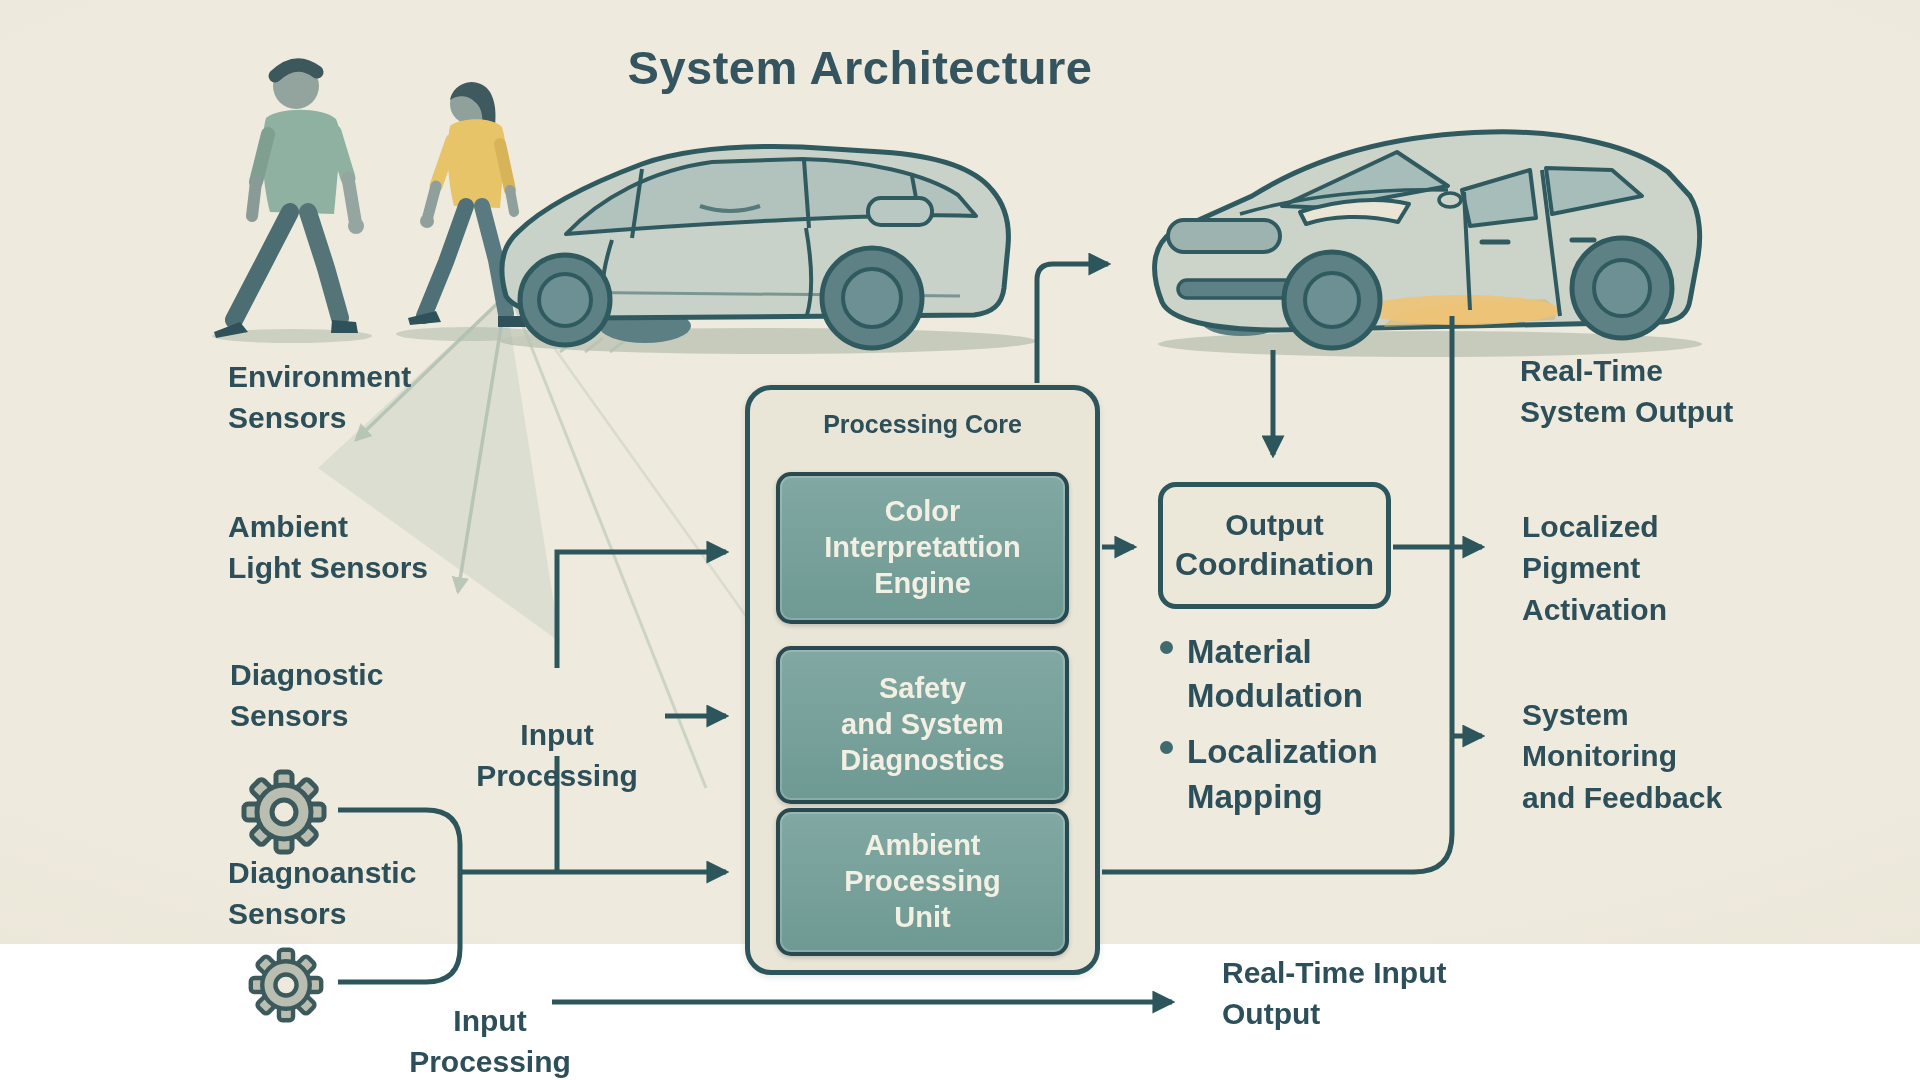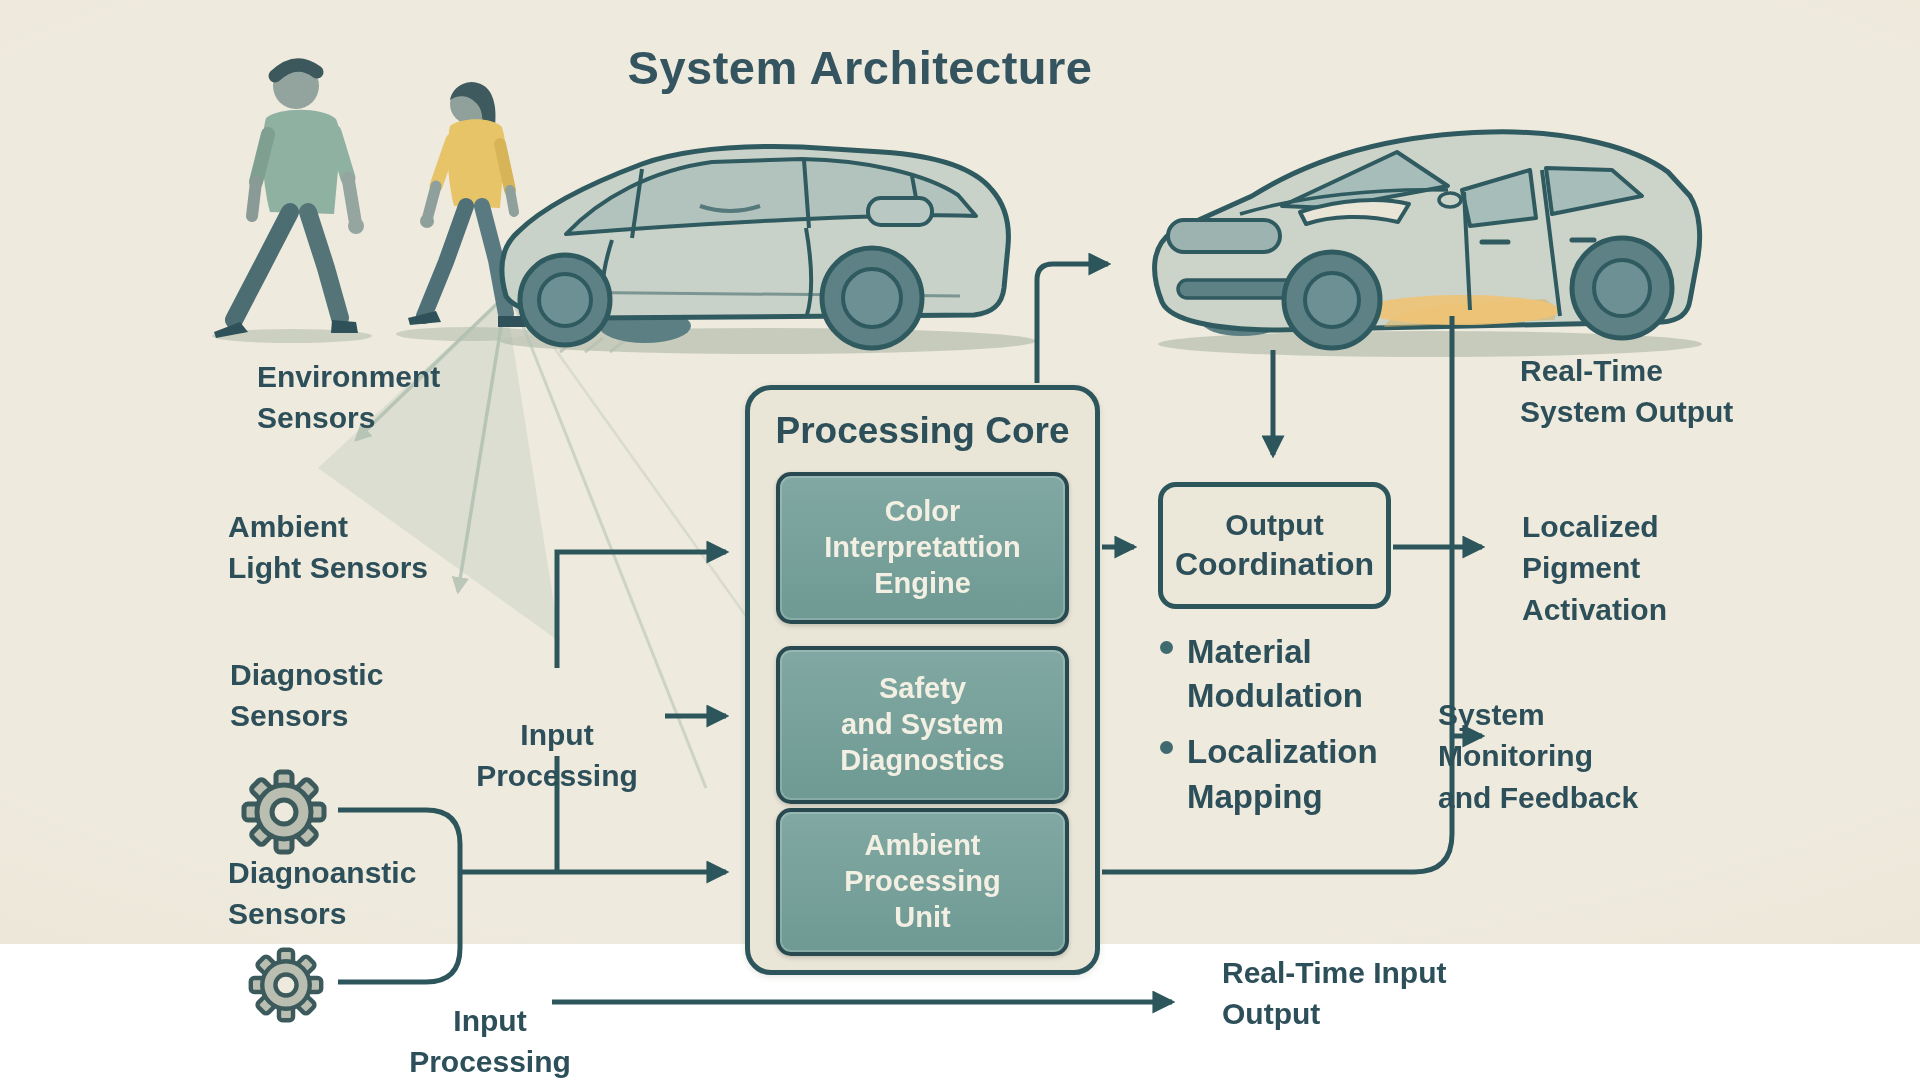--- a/index.html
+++ b/index.html
@@ -10,21 +10,21 @@
 
   .txt{position:absolute;z-index:3;color:#2d4f59;font-weight:700;font-size:30px;line-height:1.38;}
   .ctr{text-align:center;margin-top:48px;}
 
   .title{position:absolute;z-index:3;left:420px;top:40px;width:880px;text-align:center;
          font-size:47px;font-weight:700;color:#345460;letter-spacing:.5px;}
 
   .pc-box{position:absolute;z-index:2;left:745px;top:385px;width:355px;height:590px;
           box-sizing:border-box;border:5px solid #2c565c;border-radius:26px;
           background:#e9e5d7;box-shadow:0 2px 6px rgba(90,90,70,.15);}
-  .pc-title{margin-top:20px;text-align:center;font-size:37px;font-weight:700;color:#2d4f59;}
+  .pc-title{margin-top:20px;text-align:center;font-size:25px;font-weight:700;color:#2d4f59;}
   .mod{position:absolute;left:26px;width:293px;box-sizing:border-box;border:4px solid #27494f;
        border-radius:15px;background:linear-gradient(#81a8a2,#6e9a93);
        display:flex;align-items:center;justify-content:center;text-align:center;
        color:#f3f0e3;font-size:29px;font-weight:700;line-height:1.24;
        box-shadow:inset 0 0 0 2px rgba(255,255,255,.18), 0 2px 4px rgba(70,80,70,.25);}
   .mod1{top:82px;height:152px;}
   .mod2{top:256px;height:158px;}
   .mod3{top:418px;height:148px;}
 
   .oc-box{position:absolute;z-index:2;left:1158px;top:482px;width:233px;height:127px;
@@ -191,21 +191,21 @@
       <path d="M1102,547 H1134" marker-end="url(#arrow)"></path>
       <path d="M1393,547 H1482" marker-end="url(#arrow)"></path>
       <path d="M1102,872 H1414 Q1452,872 1452,834 V316"></path>
       <path d="M1452,736 H1482" marker-end="url(#arrow)"></path>
       <path d="M552,1002 H1172" marker-end="url(#arrow)"></path>
     </g>
   </svg>
 
   <div class="title">System Architecture</div>
 
-  <div class="txt" style="left:228px;top:356px;width:240px;margin-left:29px;">
+  <div class="txt" style="left:228px;top:356px;width:240px;">
     <div>Environment</div>
     <div>Sensors</div>
   </div>
   <div class="txt" style="left:228px;top:506px;width:250px;">
     <div>Ambient</div>
     <div>Light Sensors</div>
   </div>
   <div class="txt" style="left:230px;top:654px;width:230px;">
     <div>Diagnostic</div>
     <div>Sensors</div>
@@ -226,21 +226,21 @@
 
   <div class="txt" style="left:1520px;top:350px;width:300px;">
     <div>Real-Time</div>
     <div>System Output</div>
   </div>
   <div class="txt" style="left:1522px;top:506px;width:250px;">
     <div>Localized</div>
     <div>Pigment</div>
     <div>Activation</div>
   </div>
-  <div class="txt" style="left:1438px;top:694px;width:260px;">
+  <div class="txt" style="left:1522px;top:694px;width:260px;">
     <div>System</div>
     <div>Monitoring</div>
     <div>and Feedback</div>
   </div>
   <div class="txt" style="left:1222px;top:952px;width:330px;">
     <div>Real-Time Input</div>
     <div>Output</div>
   </div>
 
   <div class="pc-box">

